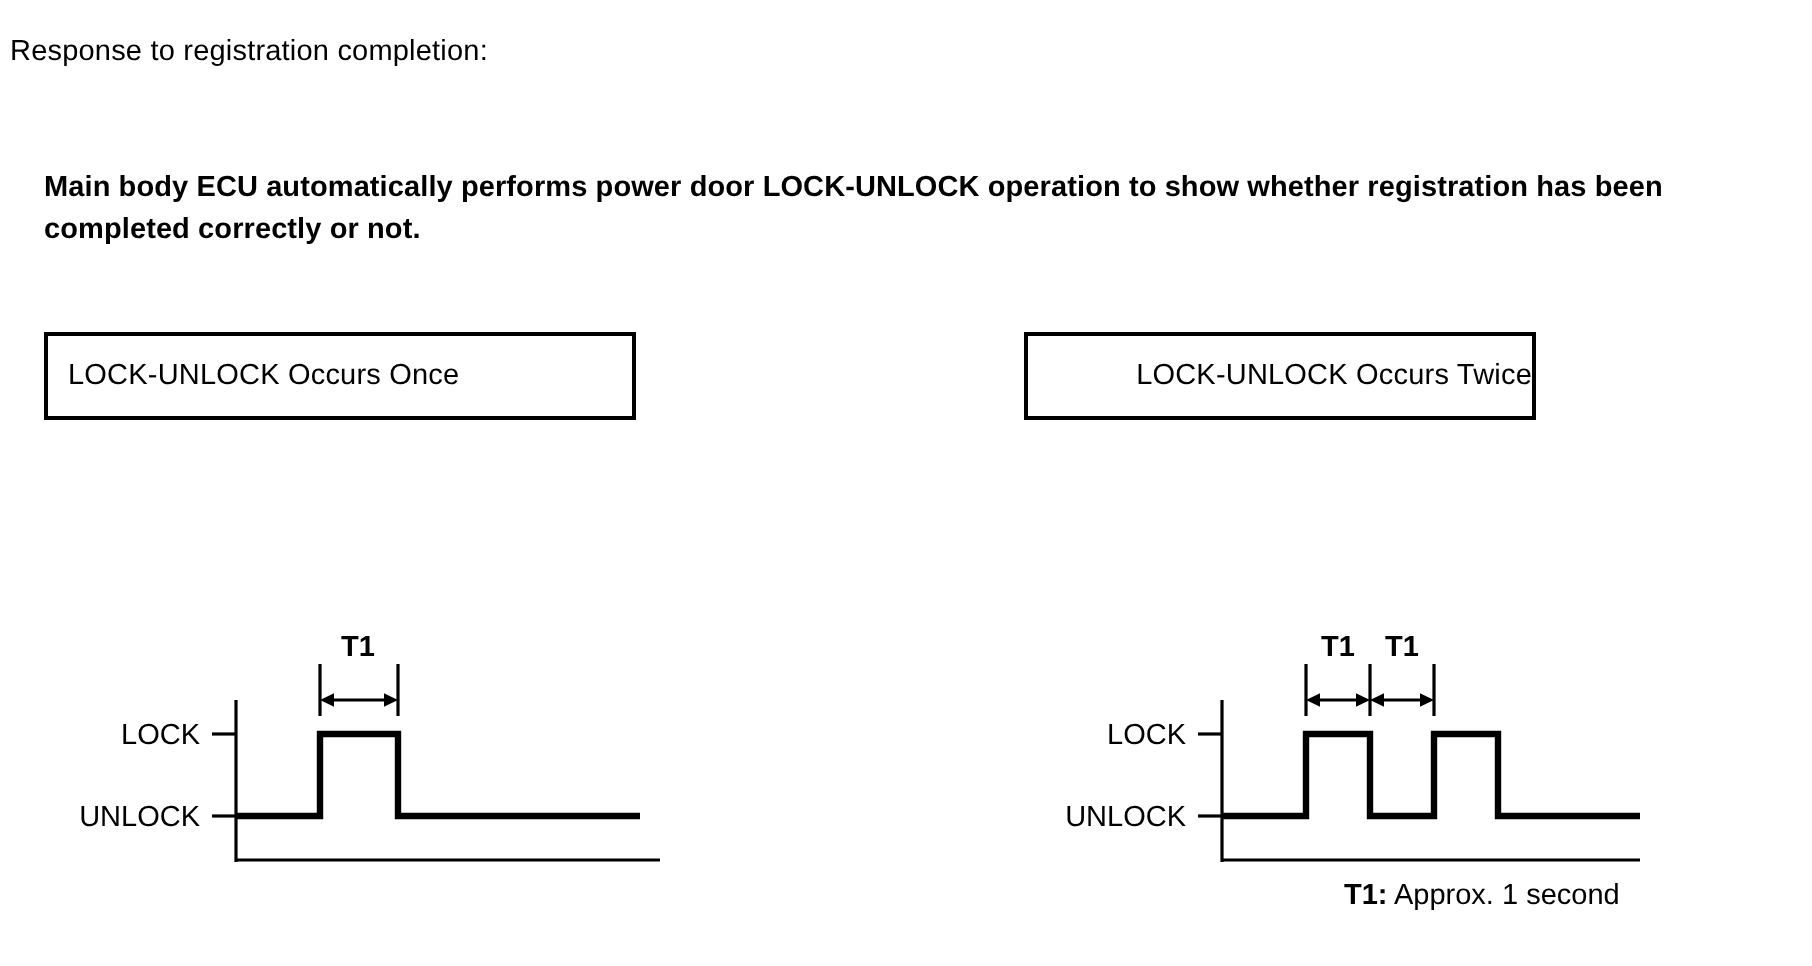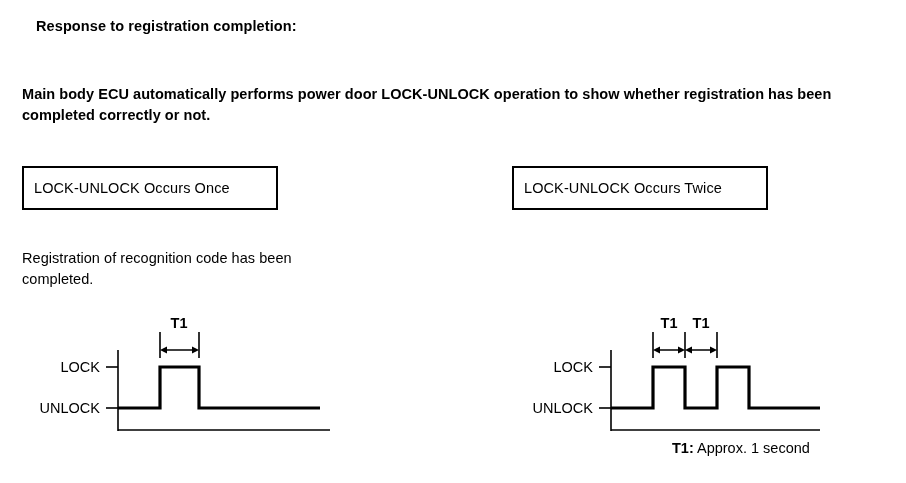--- a/index.html
+++ b/index.html
@@ -12,26 +12,25 @@
     height: 483px;
     position: relative;
     font-family: "Liberation Sans", sans-serif;
     color: #000000;
     overflow: hidden;
   }
   .abs { position: absolute; }
 
   
   #intro-heading {
-    left: 36px;
+    left: 5px;
     top: 18px;
     font-size: 14.5px;
     letter-spacing: 0.1px;
     white-space: nowrap;
-    font-weight: bold;
   }
   #intro-paragraph {
     left: 22px;
     top: 84px;
     width: 860px;
     font-size: 14.5px;
     line-height: 21px;
     letter-spacing: 0.05px;
     font-weight: bold;
   }
@@ -47,22 +46,22 @@
     left: 22px;
     top: 166px;
     height: 44px;
     border: 2px solid #000000;
     background: #ffffff;
     box-sizing: border-box;
     display: flex;
     align-items: center;
     padding-left: 10px;
   }
-  #title-box-left  { width: 256px; }
-  #title-box-right { width: 256px; }
+  #title-box-left  { width: 296px; }
+  #title-box-right { width: 256px; justify-content: flex-end; }
   .title-box-label {
     font-size: 14.5px;
     white-space: nowrap;
     letter-spacing: 0.1px;
   }
 
   
   .description {
     position: absolute;
     left: 22px;
@@ -99,21 +98,20 @@
 <div class="abs" id="intro-heading">Response to registration completion:</div>
 
 <div class="abs" id="intro-paragraph">Main body ECU automatically performs power door LOCK-UNLOCK operation to show whether registration has been completed correctly or not.</div>
 
 <div class="abs column" id="column-left">
 
   <div class="title-box" id="title-box-left">
     <span class="title-box-label">LOCK-UNLOCK Occurs Once</span>
   </div>
 
-  <div class="description">Registration of recognition code has been completed.</div>
 
   <div class="timing-diagram">
     <svg class="diagram-svg" width="400" height="130" viewBox="0 0 400 130" xmlns="http://www.w3.org/2000/svg">
 
       <text x="100" y="62" text-anchor="end" font-family="Liberation Sans, sans-serif" font-size="14.5" fill="#000000">LOCK</text>
       <text x="100" y="103" text-anchor="end" font-family="Liberation Sans, sans-serif" font-size="14.5" fill="#000000">UNLOCK</text>
 
       <line x1="106" y1="57" x2="118" y2="57" stroke="#000000" stroke-width="1.6"></line>
       <line x1="106" y1="98" x2="118" y2="98" stroke="#000000" stroke-width="1.6"></line>
 

